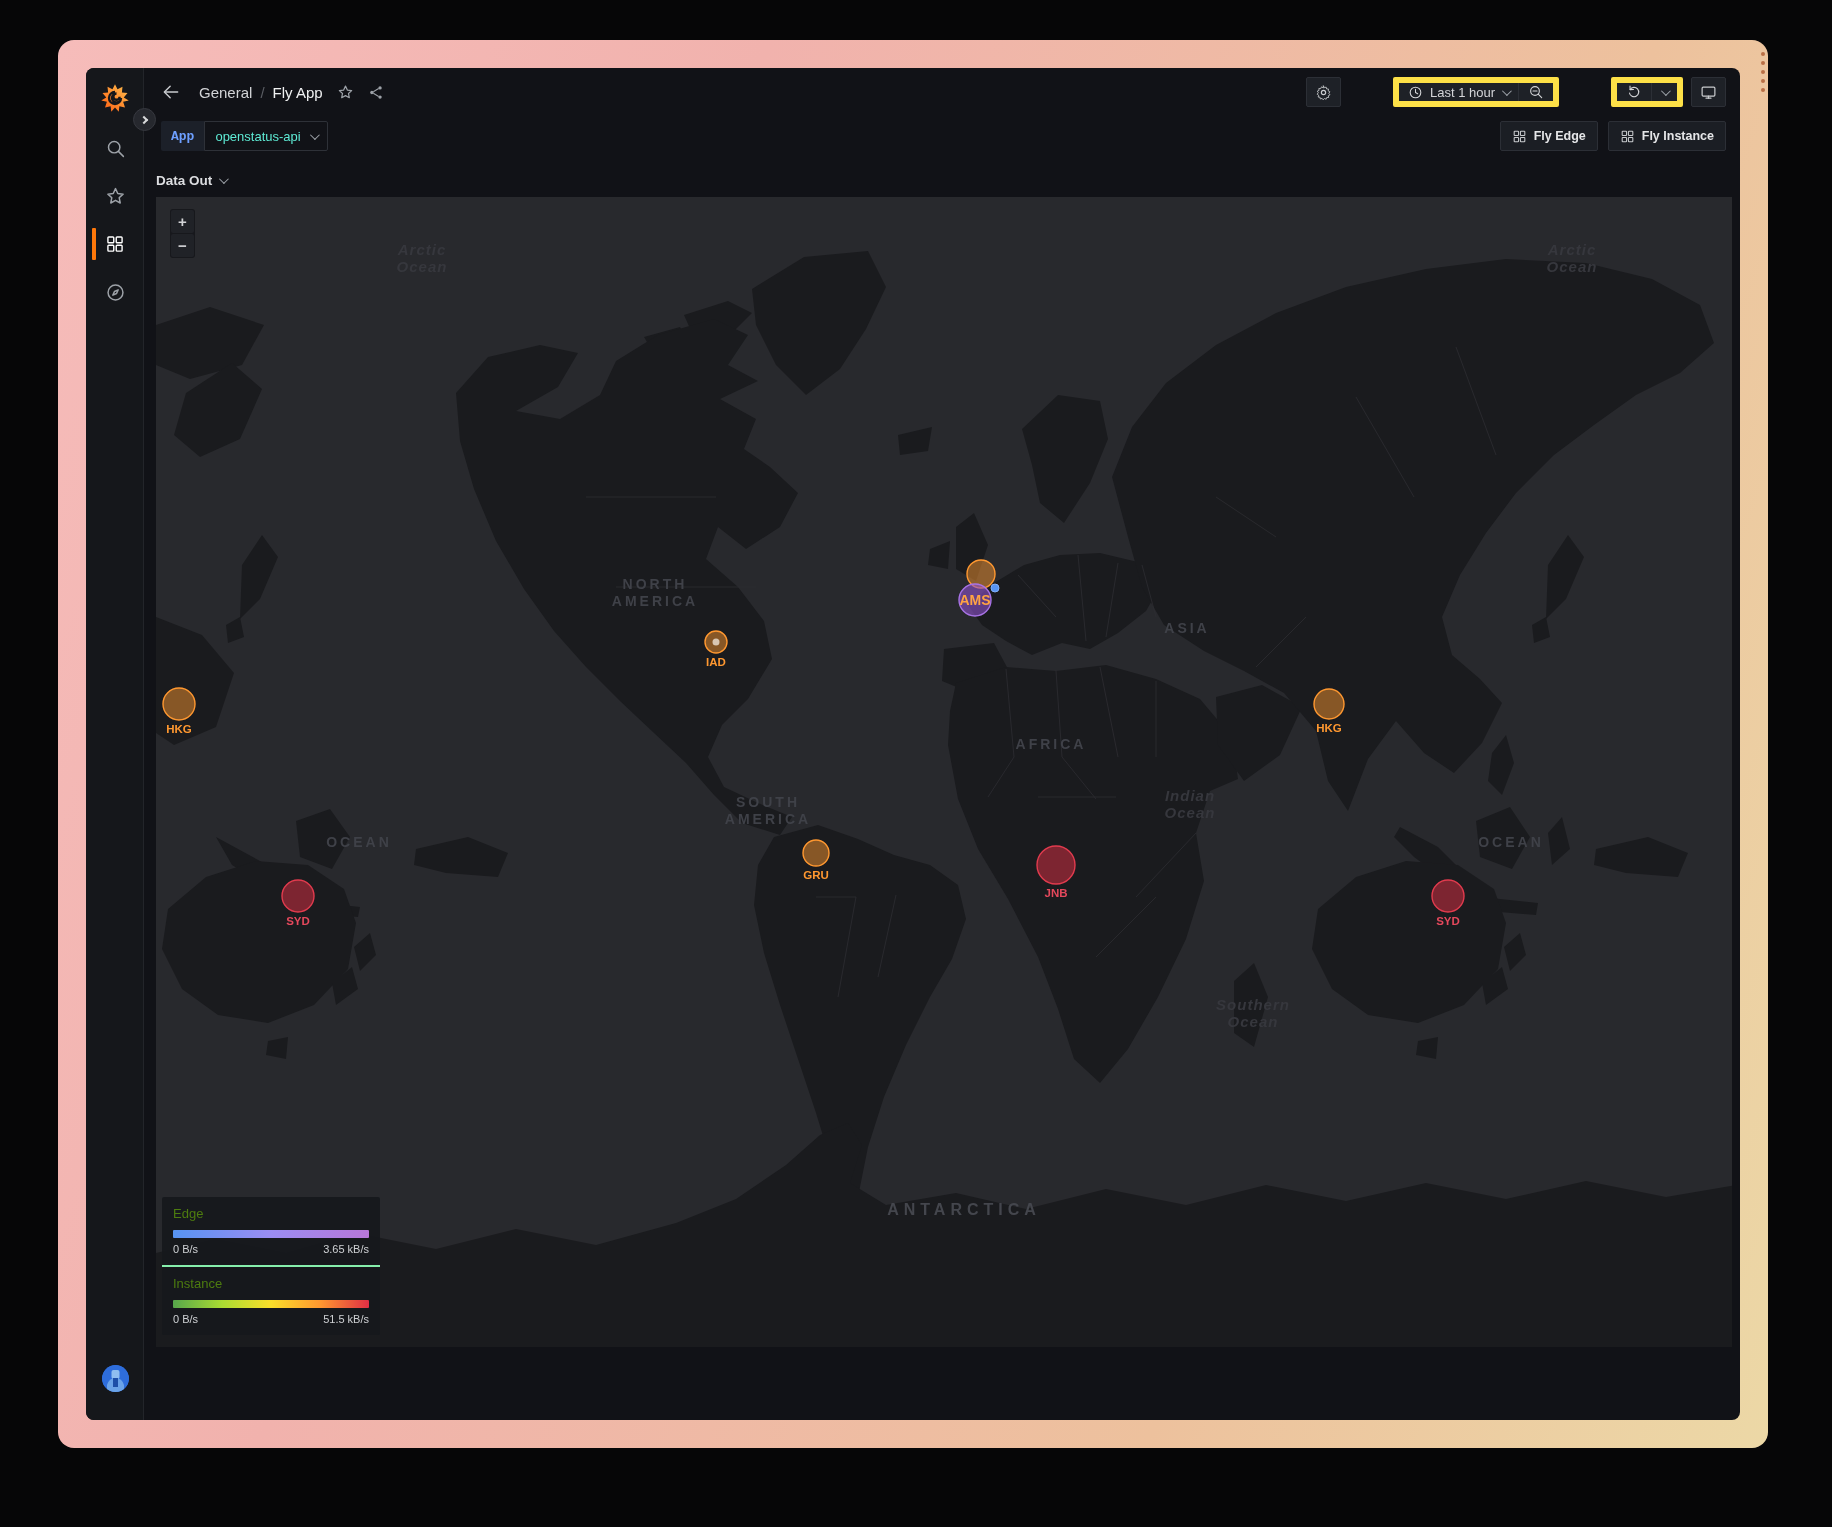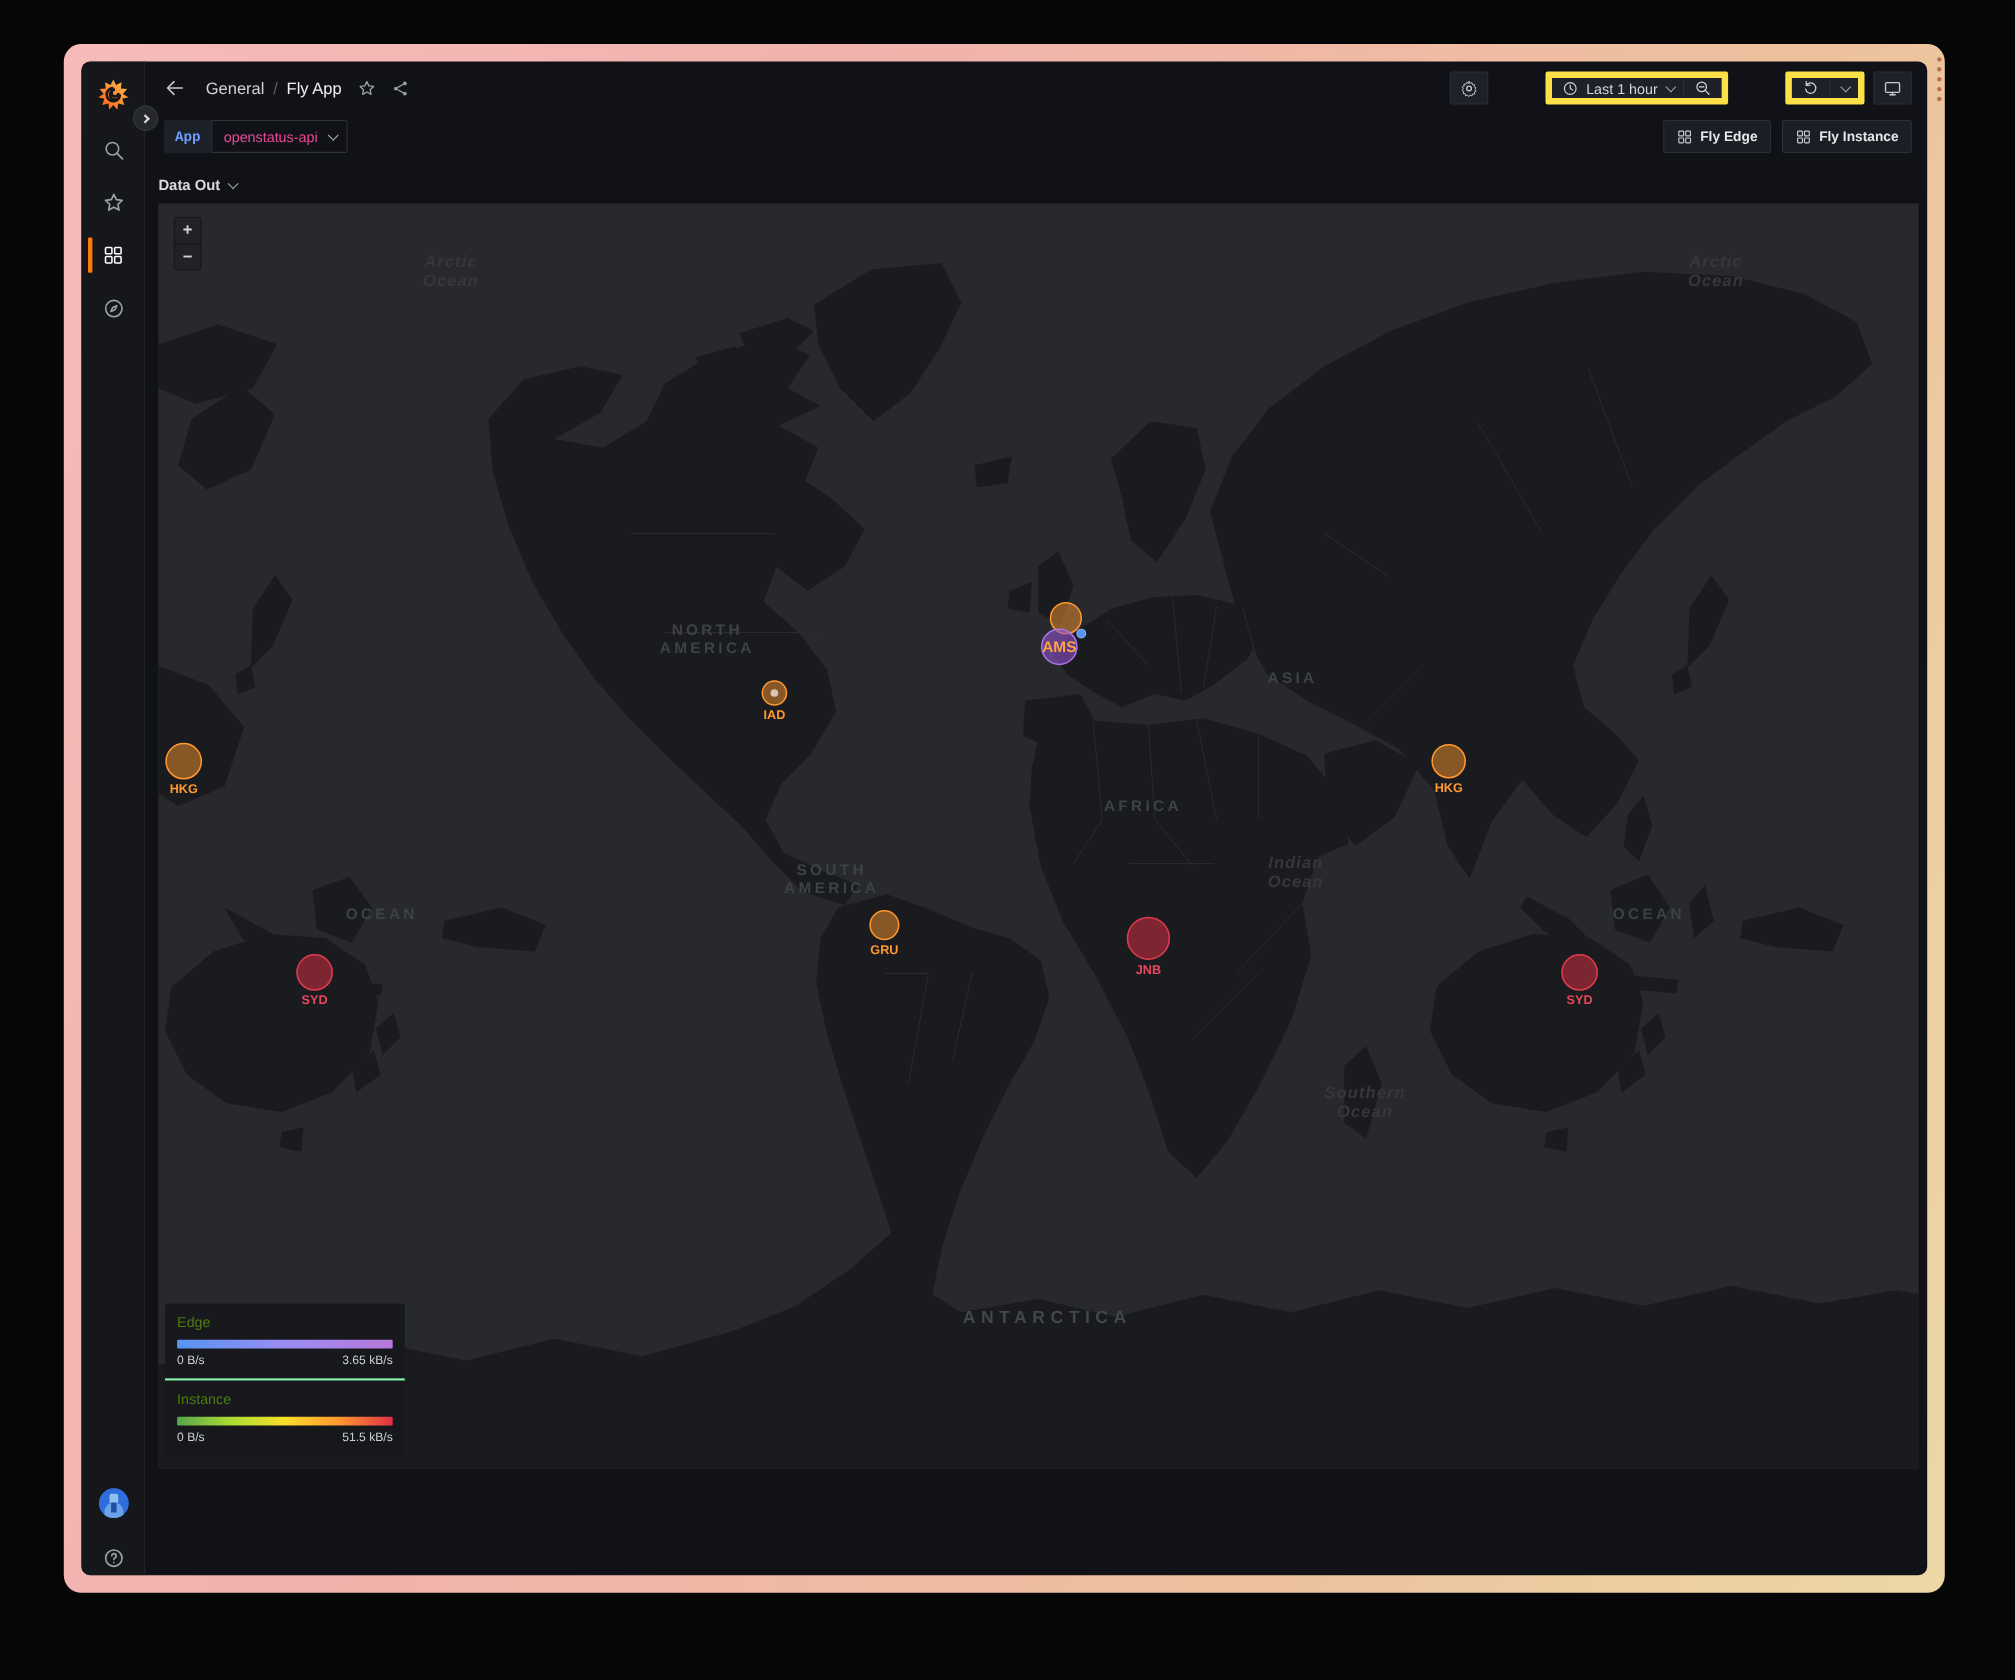--- a/index.html
+++ b/index.html
@@ -1,20 +1,20 @@
 <!DOCTYPE html>
 <html><head>
 <meta charset="utf-8">
 <style>
   html,body{margin:0;padding:0;width:1832px;height:1527px;background:#060607;font-family:"Liberation Sans",sans-serif;-webkit-font-smoothing:antialiased;}
   *{box-sizing:border-box;}
 
   
   .frame{position:absolute;left:58px;top:40px;width:1710px;height:1408px;border-radius:16px;
-         background:linear-gradient(110deg,#f6bcba 0%,#f1b2ad 32%,#edc19d 72%,#ecd8a6 100%);padding:16px;}
+         background:linear-gradient(110deg,#f6bcba 0%,#f1b2ad 32%,#edc19d 72%,#ecd8a6 100%);padding:28px;}
   .frame-dots{position:absolute;top:12px;right:3px;display:flex;flex-direction:column;gap:5px;z-index:5;}
   .frame-dots i{width:4px;height:4px;border-radius:50%;background:#b05f35;opacity:.85;}
 
   .app{position:relative;width:100%;height:100%;background:#111217;border-radius:8px;overflow:hidden;}
 
   
   .sidebar{position:absolute;left:0;top:0;width:58px;height:100%;background:#15171b;border-right:1px solid #23252a;z-index:3;}
   .side-item{position:absolute;left:0;width:58px;height:40px;display:flex;align-items:center;justify-content:center;color:#9da2a8;}
   .side-item svg{display:block;}
   .side-item.active{color:#ffffff;}
@@ -38,21 +38,21 @@
   .topbar-right{margin-left:auto;display:flex;align-items:center;gap:8px;}
   .tb-btn{height:30px;background:#1e2127;border:1px solid #2c2f36;border-radius:2px;color:#c9cbce;display:flex;align-items:center;
           justify-content:center;padding:0 8px;font-size:13px;font-weight:500;}
   .tb-group{display:flex;height:30px;border:6px solid #fde047;border-radius:2px;overflow:hidden;margin-left:44px;}
   .tb-group .seg{background:#1e2127;display:flex;align-items:center;gap:7px;padding:0 9px;color:#d4d5d8;font-size:13px;font-weight:500;}
   .tb-group .seg+.seg{border-left:1px solid #2c2f36;}
   .chev-d{width:7px;height:7px;border-right:1.6px solid #9da2a8;border-bottom:1.6px solid #9da2a8;transform:rotate(45deg) translateY(-2px);}
 
   .varbar{position:absolute;left:0;right:0;top:48px;height:40px;display:flex;align-items:center;padding:0 14px 0 16px;}
   .var-label{background:#1c2029;color:#6e9fff;font-size:13px;font-weight:600;height:30px;display:flex;align-items:center;padding:0 10px;border-radius:2px 0 0 2px;font-family:Liberation Mono, monospace;}
-  .var-value{background:#111217;border:1px solid #2e3138;height:30px;display:flex;align-items:center;gap:9px;padding:0 10px;color:#ec4899;
+  .var-value{background:#111217;border:1px solid #2e3138;height:30px;display:flex;align-items:center;gap:9px;padding:0 10px;color:#5eead4;
              font-size:13px;font-weight:500;border-radius:0 2px 2px 0;}
   .varbar-right{margin-left:auto;display:flex;gap:10px;}
   .link-btn{height:30px;background:#1b1e24;border:1px solid #2c2f36;border-radius:2px;color:#e5e6e8;font-size:12.5px;font-weight:700;
             display:flex;align-items:center;gap:7px;padding:0 11px;}
   .link-btn svg{color:#c9cbce;}
 
   .panel-title-row{position:absolute;left:11px;right:8px;top:96px;height:33px;display:flex;align-items:center;gap:7px;}
   .panel-title{color:#dcdde0;font-size:13.5px;font-weight:600;}
 
   

